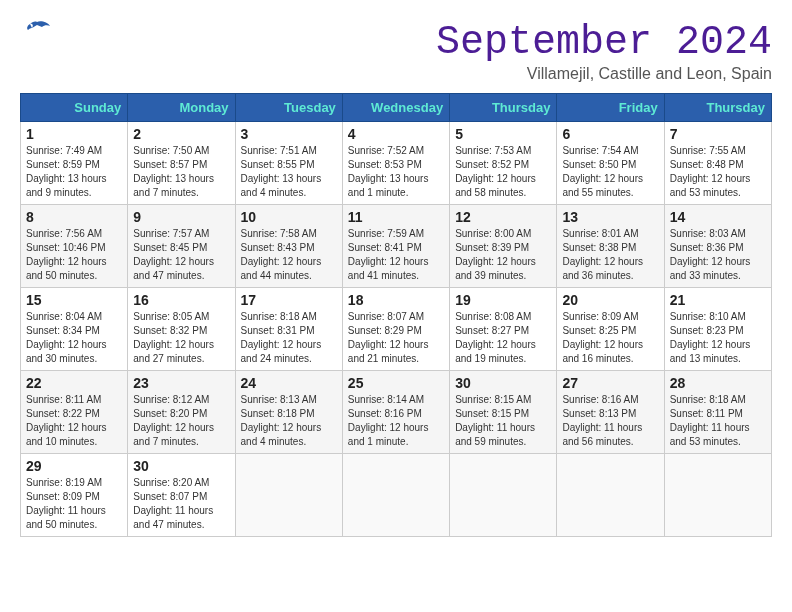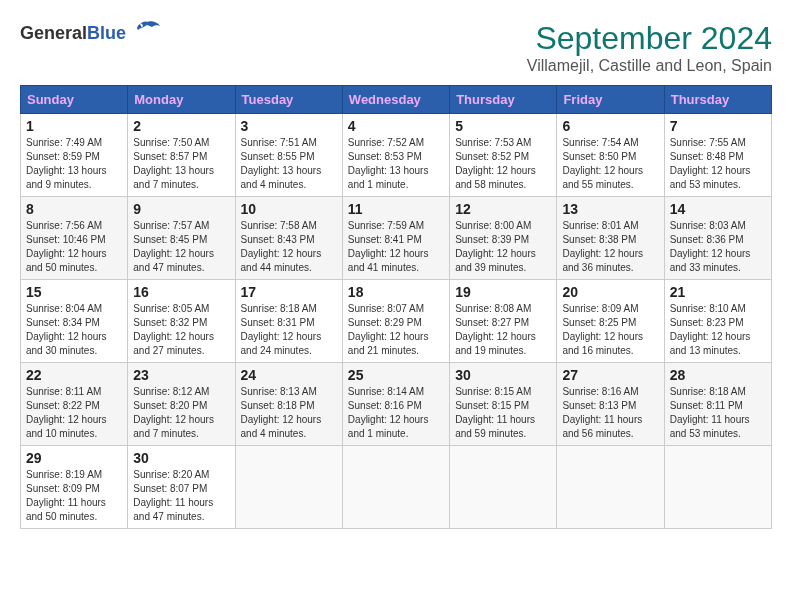--- a/index.html
+++ b/index.html
@@ -17,31 +17,31 @@
       margin-bottom: 10px;
     }
     .logo {
       display: flex;
       align-items: center;
       gap: 4px;
     }
     .logo-text-general { font-size: 18px; font-weight: bold; color: #333; }
     .logo-text-blue { font-size: 18px; font-weight: bold; color: #2b5fac; }
     .title-section { text-align: right; }
-    .month-title { font-size: 32px; color: #0f766e; font-weight: normal; }
+    .month-title { font-size: 40px; color: #4c1d95; font-weight: normal; font-family: Liberation Mono, monospace; }
     .location-title { font-size: 16px; color: #555; }
     .calendar-table {
       width: 100%;
       border-collapse: collapse;
       font-size: 11px;
     }
     .calendar-table th {
       background-color: #2b5fac;
-      color: #f0abfc;
-      text-align: left;
+      color: #5eead4;
+      text-align: right;
       padding: 6px 6px;
       font-size: 13px;
       font-weight: bold;
       border: 1px solid #1a4a8a;
     }
     .calendar-table td {
       border: 1px solid #ccc;
       vertical-align: top;
       padding: 4px 5px;
       width: 107px;
@@ -69,23 +69,20 @@
     .logo-bird {
       display: inline-block;
       margin-left: 2px;
     }
   </style>
 </head>
 <body>
 
 <div class="header-section">
   <div class="logo">
-    <div>
-      <span class="logo-text-general">General</span><span class="logo-text-blue">Blue</span>
-    </div>
     <div class="logo-bird">
       <svg width="30" height="22" viewBox="0 0 30 22">
         <path d="M15 2 C18 0, 26 2, 28 6 C26 5, 22 5, 20 7 L15 5 L10 8 C12 5, 10 3, 8 4 C10 2, 13 1, 15 2Z" fill="#2b5fac"></path>
         <path d="M8 4 C6 5, 4 8, 6 10 C8 8, 10 8, 10 8Z" fill="#2b5fac"></path>
       </svg>
     </div>
   </div>
   <div class="title-section">
     <div class="month-title">September 2024</div>
     <div class="location-title">Villamejil, Castille and Leon, Spain</div>

